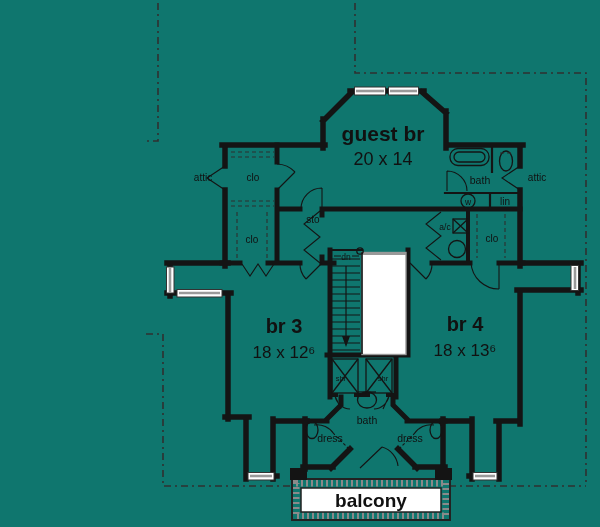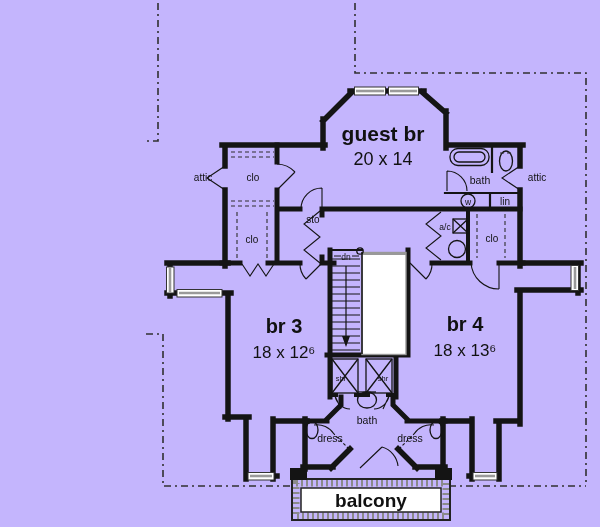--- a/index.html
+++ b/index.html
@@ -1,16 +1,16 @@
 <!DOCTYPE html>
 <html><head>
 <meta charset="utf-8">
 <style>
   html,body{margin:0;padding:0;background:#ffffff;}
-  .stage{width:600px;height:527px;position:relative;background:#c4b5fd;overflow:hidden;
+  .stage{width:600px;height:527px;position:relative;background:#0f766e;overflow:hidden;
          font-family:"Liberation Sans", sans-serif;}
   svg{display:block;}
   text{fill:#111;}
   .room-name{font-weight:bold;font-size:21px;}
   .room-name.small{font-size:20px;}
   .room-dims{font-size:18px;}
   .room-dims.small{font-size:17px;}
   .lbl{font-size:10px;}
   .lbl-md{font-size:10.5px;}
   .lbl-sm{font-size:8.5px;}

